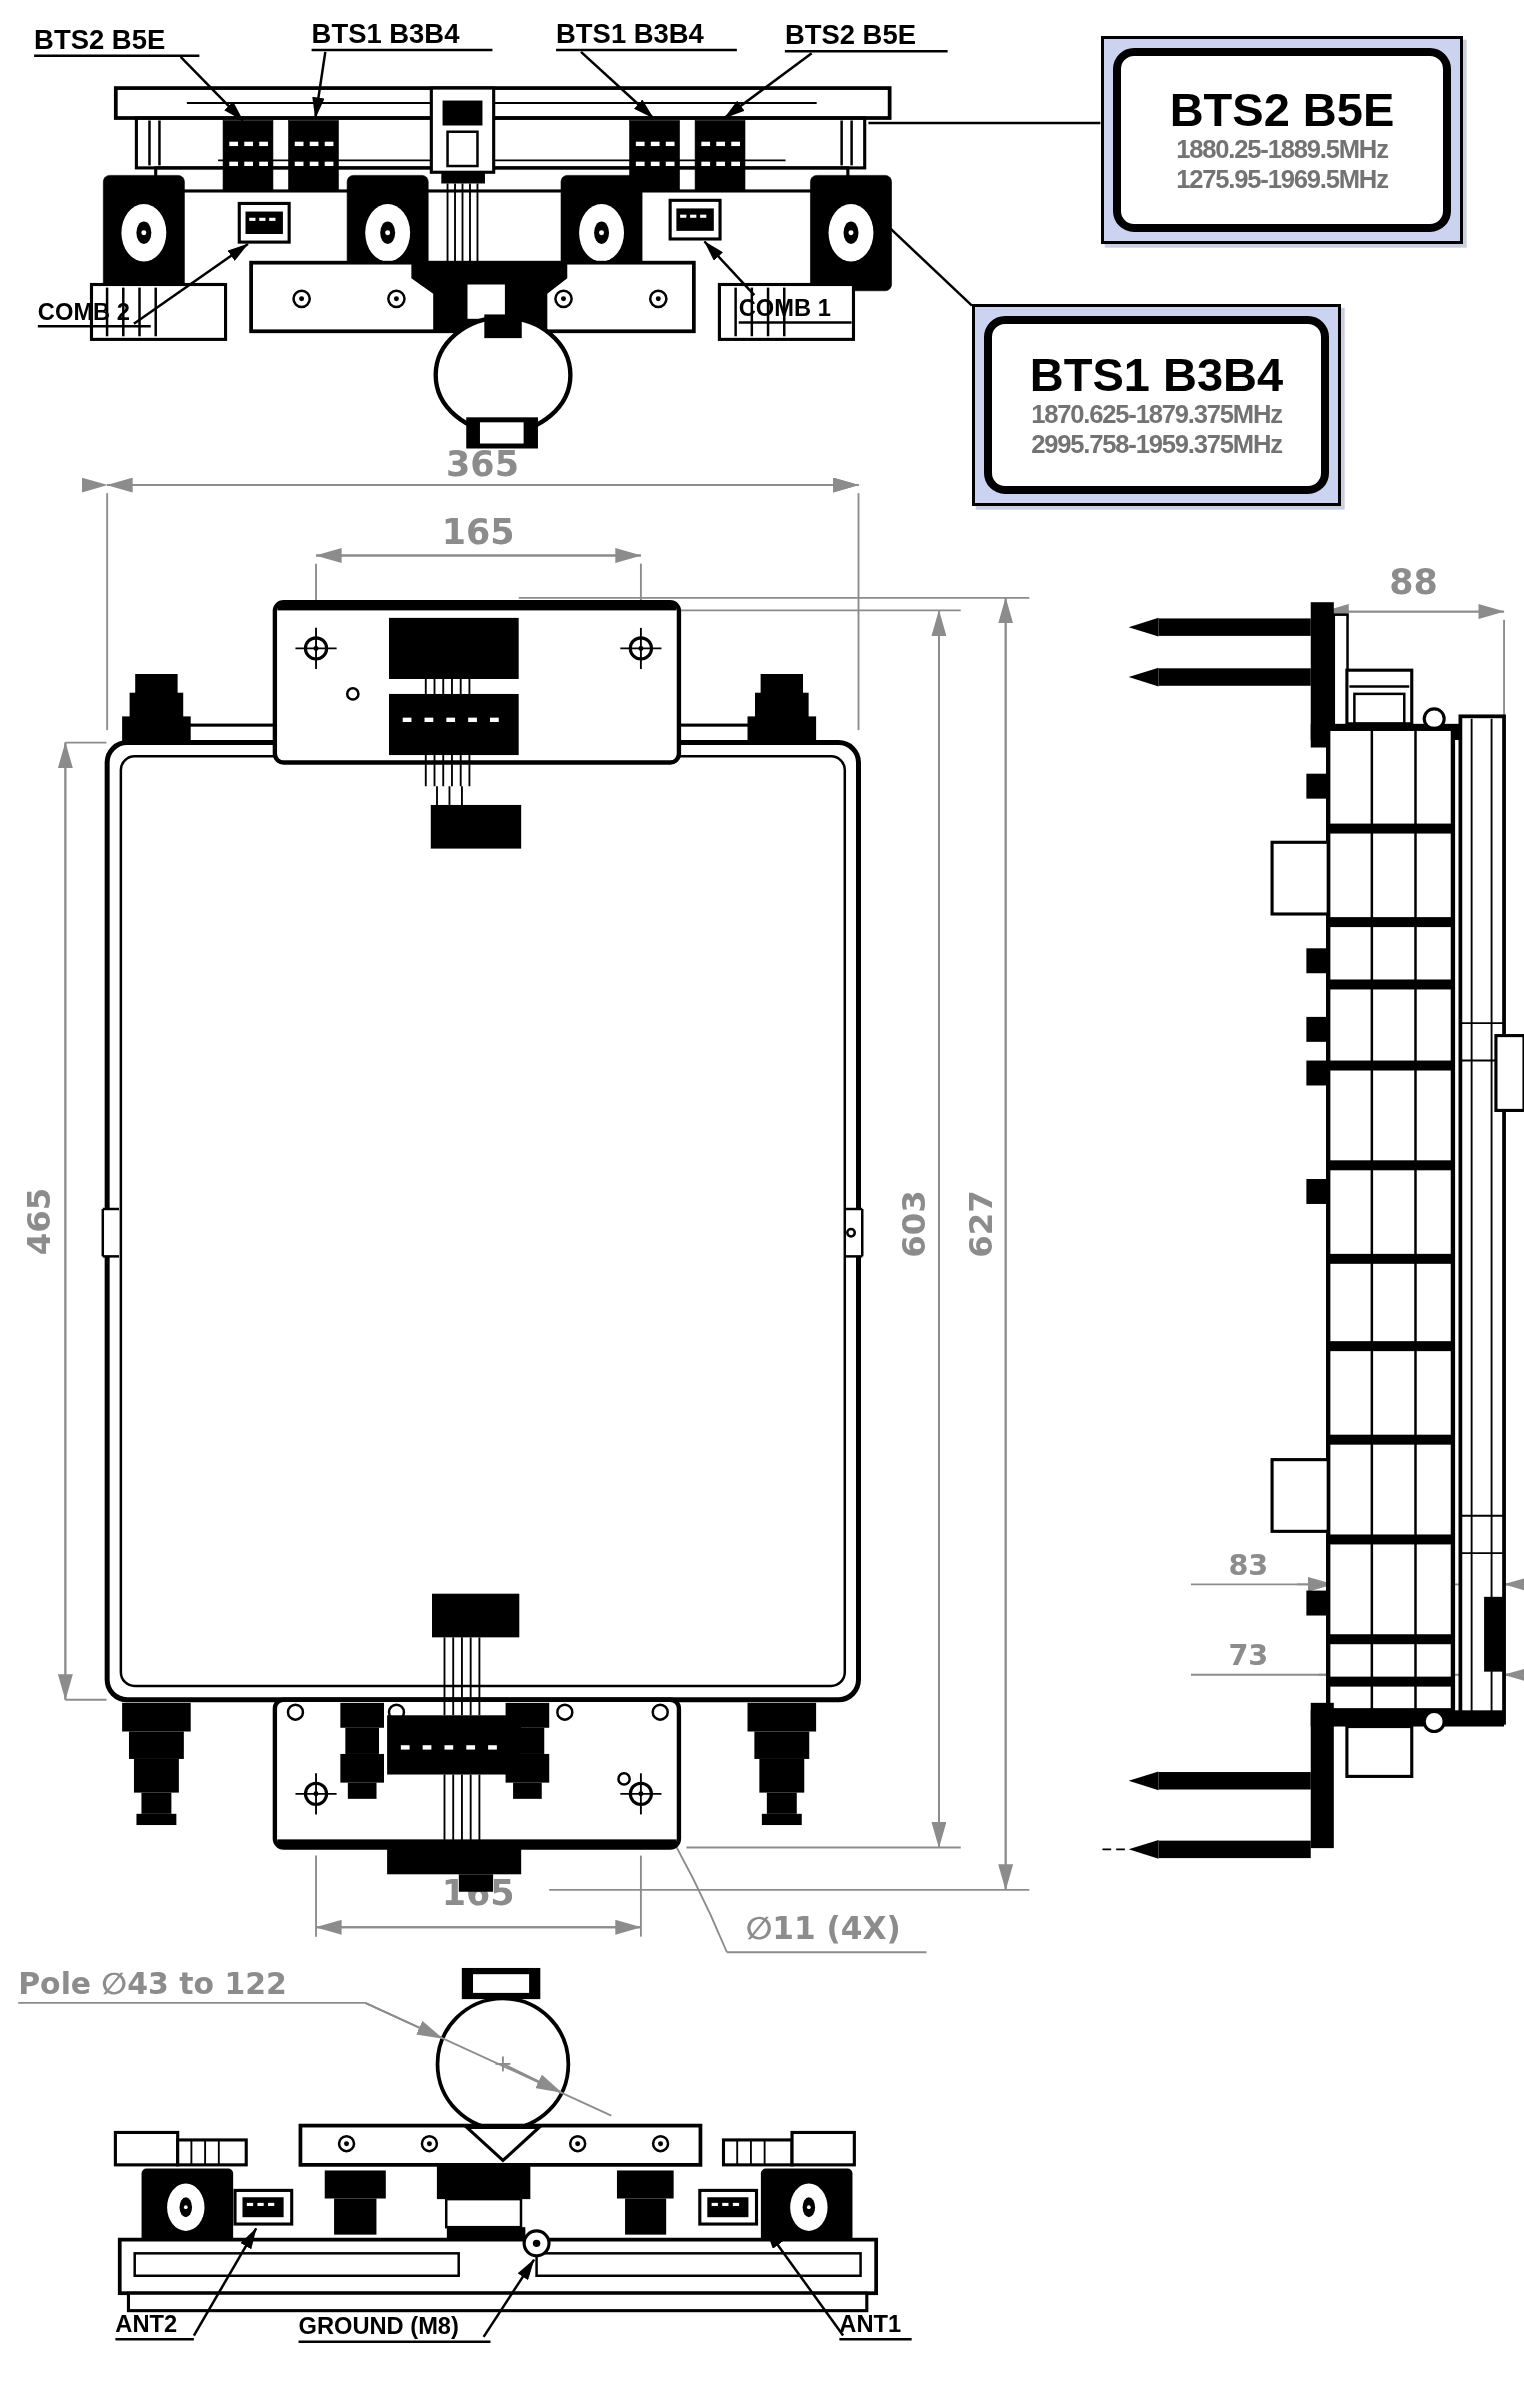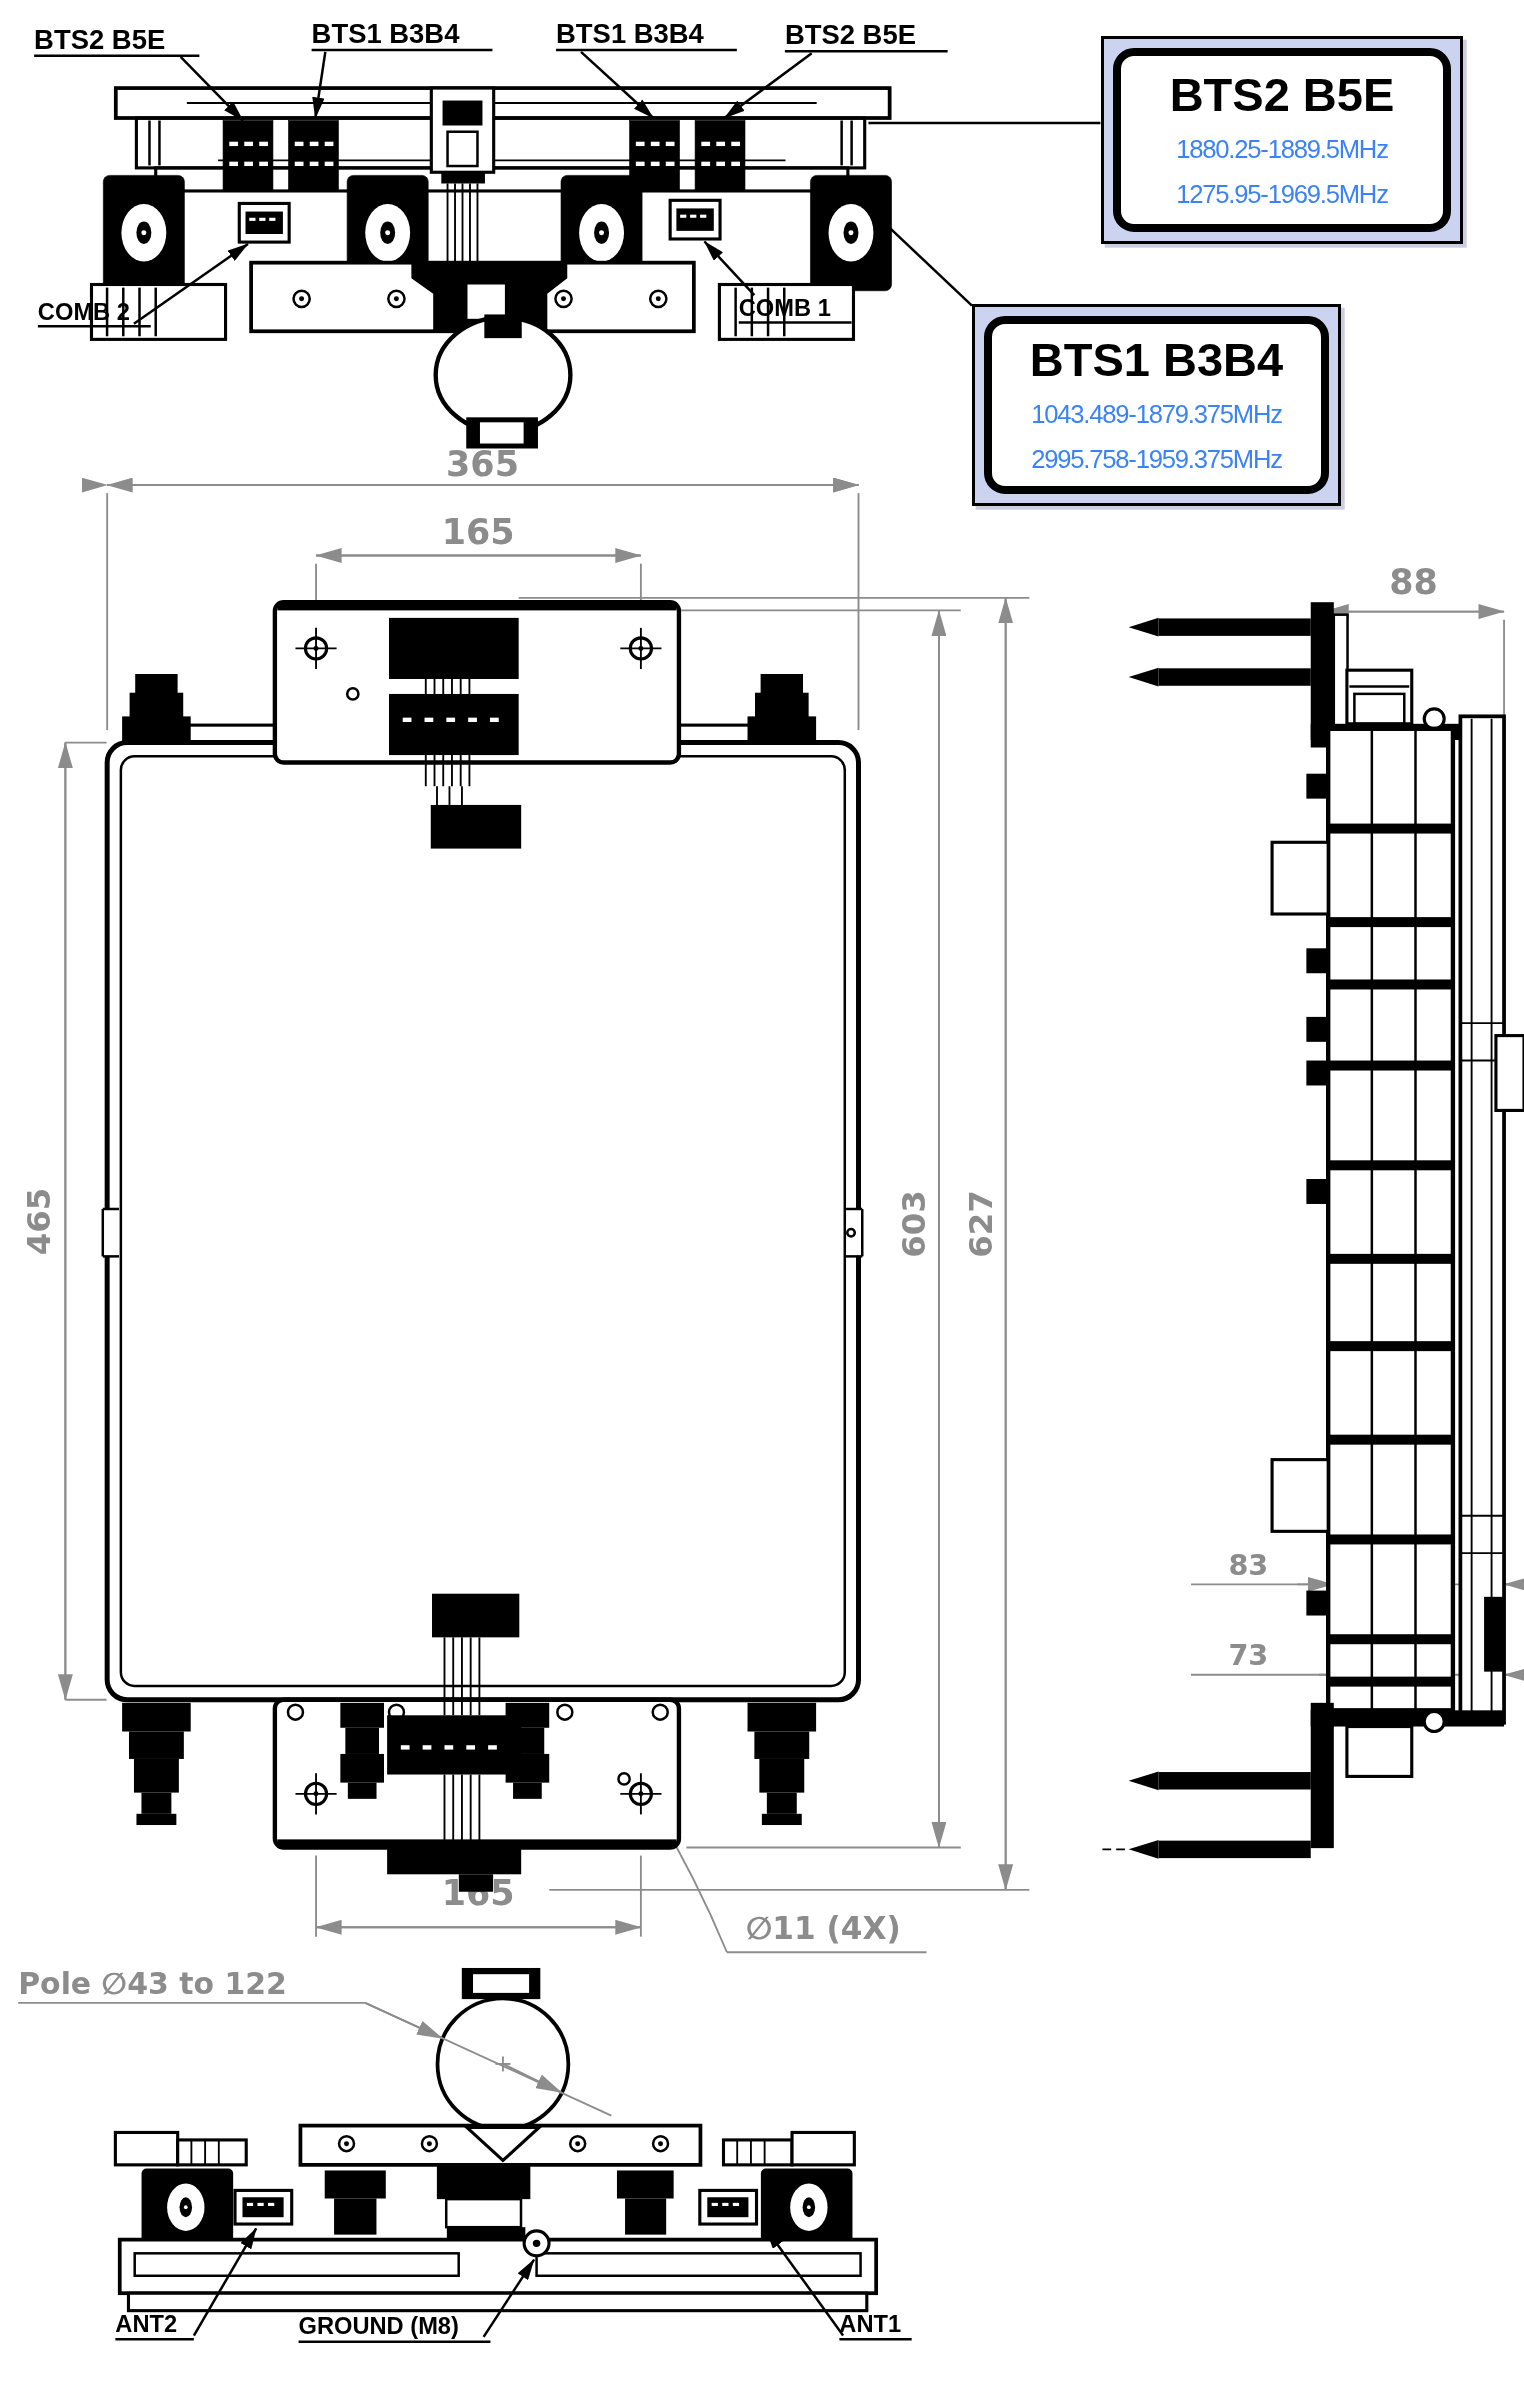--- a/index.html
+++ b/index.html
@@ -6,21 +6,21 @@
   .canvas{position:relative;width:1524px;height:2401px;background:#ffffff;
           font-family:"Liberation Sans",sans-serif;overflow:hidden;}
   .view{position:absolute;}
   .lbox{position:absolute;background:#ccd3f0;border:3.1px solid #000;box-sizing:border-box;
         box-shadow:3.7px 3.7px 0 rgba(160,165,195,.55);}
   .lbox-inner{background:#fff;border:8px solid #000;border-radius:21px;margin:9.4px;
         height:calc(100% - 18.7px);box-sizing:border-box;display:flex;flex-direction:column;
         align-items:center;justify-content:center;text-align:center;}
   .lbox-title{font-weight:bold;color:#000;line-height:1.02;letter-spacing:0px;}
   .t76{font-size:47px;} .t42{font-size:25.6px;letter-spacing:-1.2px;}
-  .lbox-freq{font-weight:normal;color:#3b82f6;line-height:1.18;margin-top:15px;}
+  .lbox-freq{font-weight:bold;color:#737373;line-height:1.18;}
   text{user-select:none;}
   .dimtxt{fill:#8c8c8c;font-family:"DejaVu Sans",sans-serif;font-weight:bold;}
   .lbltxt{fill:#000;font-family:"Liberation Sans",sans-serif;font-weight:bold;}
   .dline{stroke:#8c8c8c;stroke-width:3;fill:none;}
   .bline{stroke:#000;stroke-width:4;fill:none;}
 </style>
 </head>
 <body>
 
 <div class="canvas">
@@ -192,21 +192,21 @@
   <div class="lbox-inner">
     <div class="lbox-title t76">BTS2 B5E</div>
     <div class="lbox-freq t42">1880.25-1889.5MHz</div>
     <div class="lbox-freq t42">1275.95-1969.5MHz</div>
   </div>
 </div>
 
 <div class="lbox" style="left:972px;top:304px;width:369px;height:202px">
   <div class="lbox-inner">
     <div class="lbox-title t76">BTS1 B3B4</div>
-    <div class="lbox-freq t42">1043.489-1879.375MHz</div>
+    <div class="lbox-freq t42">1870.625-1879.375MHz</div>
     <div class="lbox-freq t42">2995.758-1959.375MHz</div>
   </div>
 </div>
 
 <svg class="view" style="left:12.5px;top:437px" width="1060" height="1534" viewBox="0 0 1700 2460">
   <defs>
     <marker id="mG2" markerUnits="userSpaceOnUse" markerWidth="42" markerHeight="24" refX="41" refY="12" orient="auto">
       <path d="M0,0 L42,12 L0,24 Z" fill="#8c8c8c"></path>
     </marker>
   </defs>

